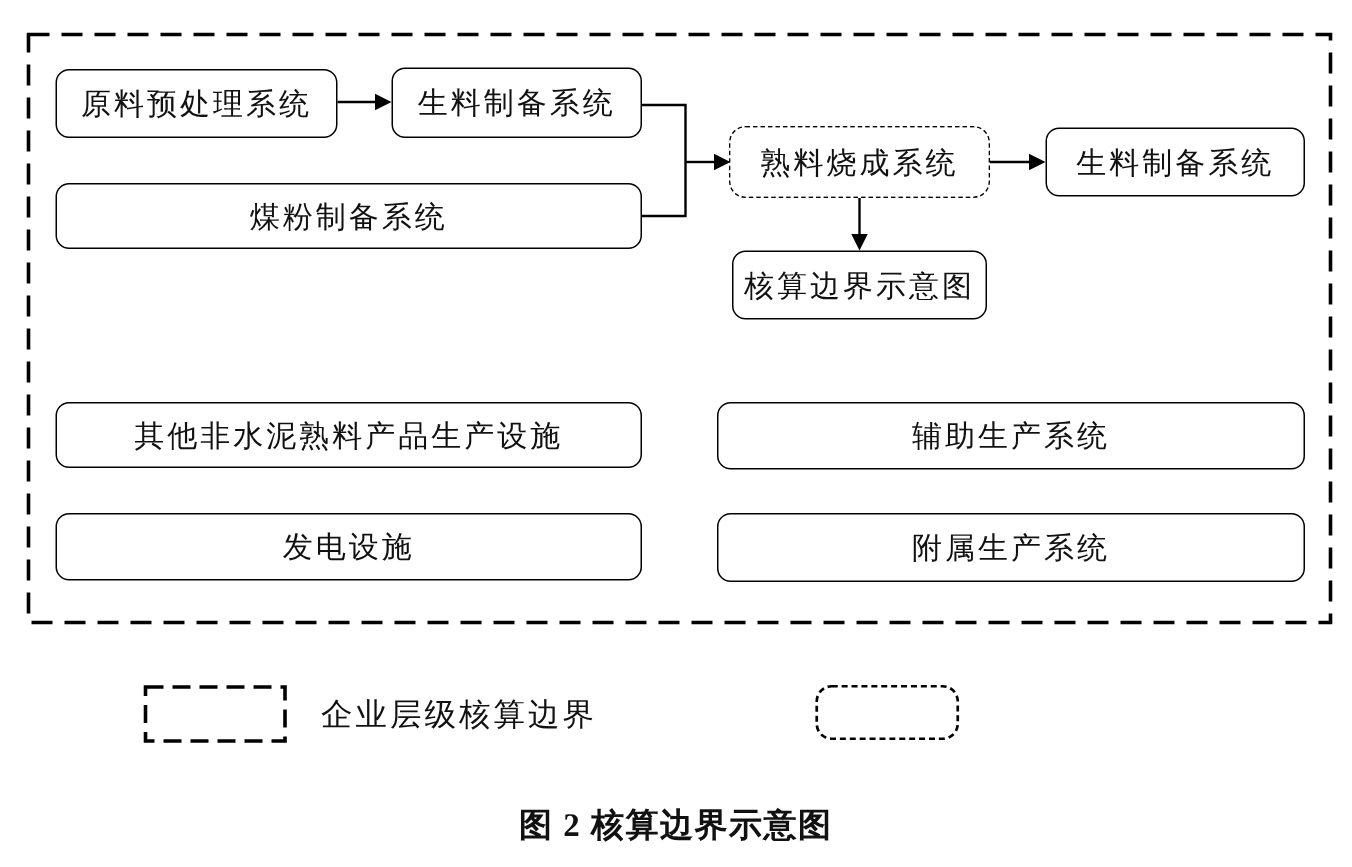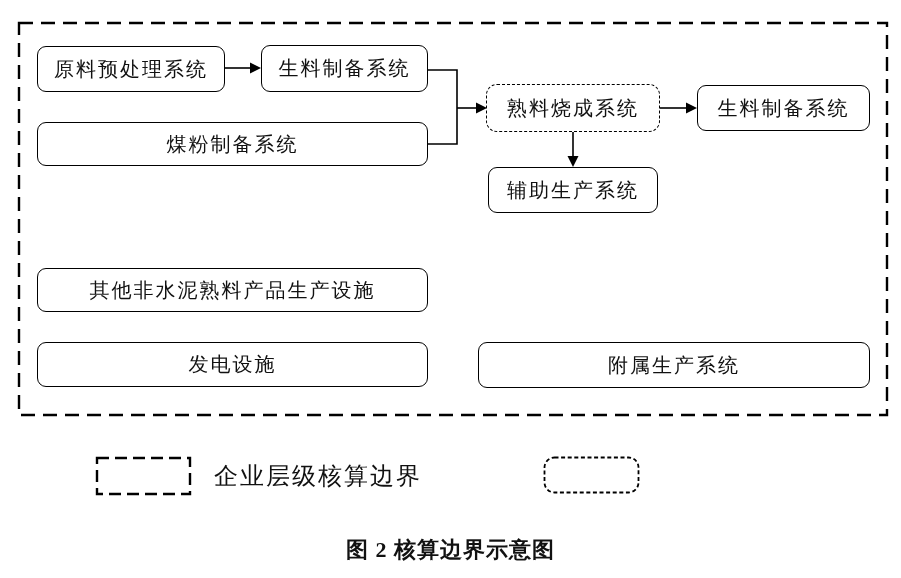--- a/index.html
+++ b/index.html
@@ -55,21 +55,21 @@
 
   .legend-item {
     position: absolute;
     display: flex;
     align-items: center;
     z-index: 2;
   }
   .legend-item .swatch { flex: 0 0 auto; display: block; }
   .legend-item .legend-label {
     margin-left: 22px;
-    font-size: 24px;
+    font-size: 21px;
     letter-spacing: 2px;
     white-space: nowrap;
     text-align: right;
   }
   .legend-1 { left: 95px;  top: 456px; }
   .legend-2 { left: 543px; top: 456px; }
 
   .caption {
     position: absolute;
     left: 0;
@@ -122,24 +122,27 @@
   <div class="node n-coal-powder">
     <span>煤粉制备系统</span>
   </div>
   <div class="node dashed n-clinker">
     <span>熟料烧成系统</span>
   </div>
   <div class="node n-cement-grind">
     <span>生料制备系统</span>
   </div>
   <div class="node n-waste-heat">
-    <span>辅助生产系统</span>
+    <span>核算边界示意图</span>
   </div>
   <div class="node n-other">
     <span>其他非水泥熟料产品生产设施</span>
+  </div>
+  <div class="node n-auxiliary">
+    <span>辅助生产系统</span>
   </div>
   <div class="node n-power-gen">
     <span>发电设施</span>
   </div>
   <div class="node n-subsidiary">
     <span>附属生产系统</span>
   </div>
 
   <div class="legend-item legend-1">
     <svg class="swatch" width="97" height="40" viewBox="0 0 97 40" xmlns="http://www.w3.org/2000/svg">

